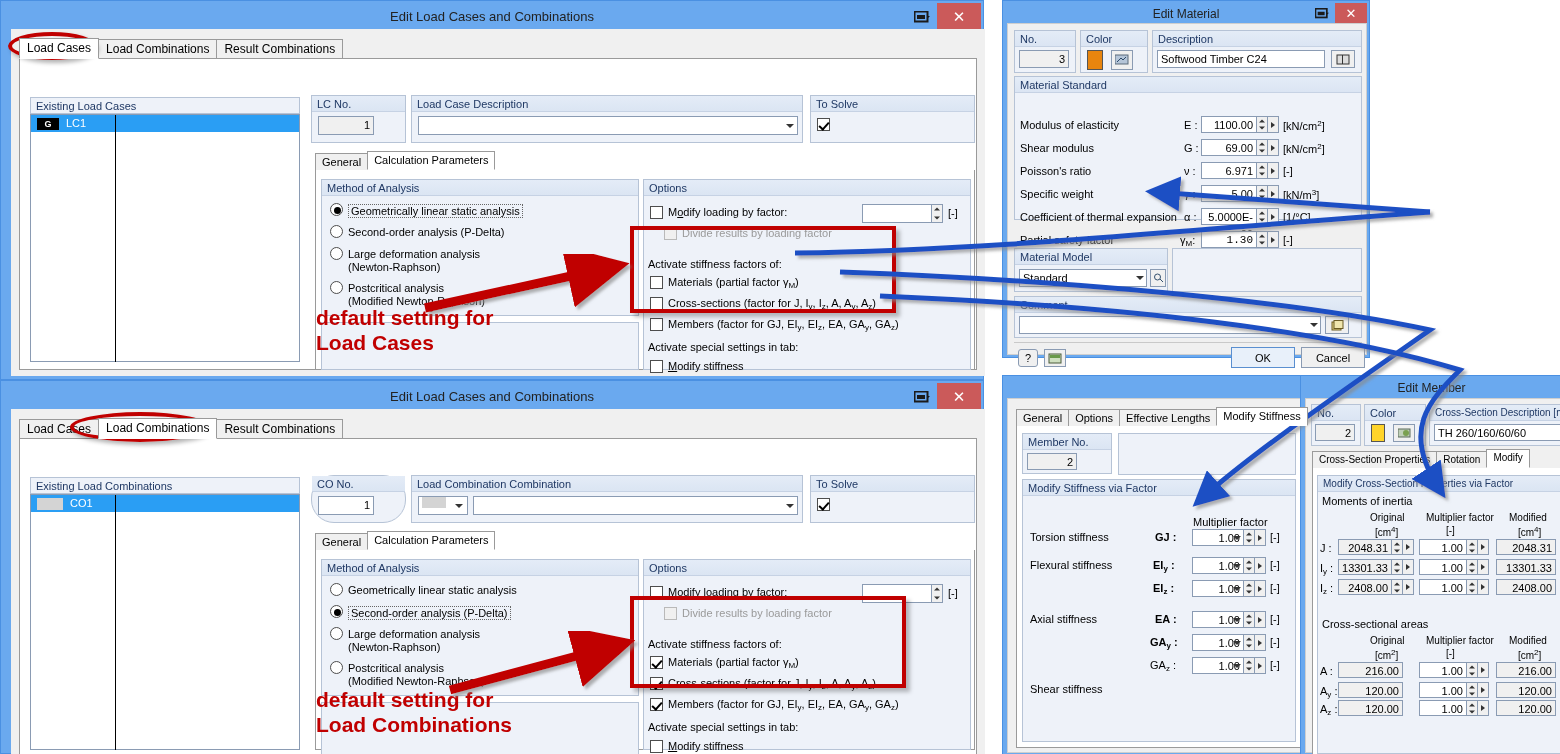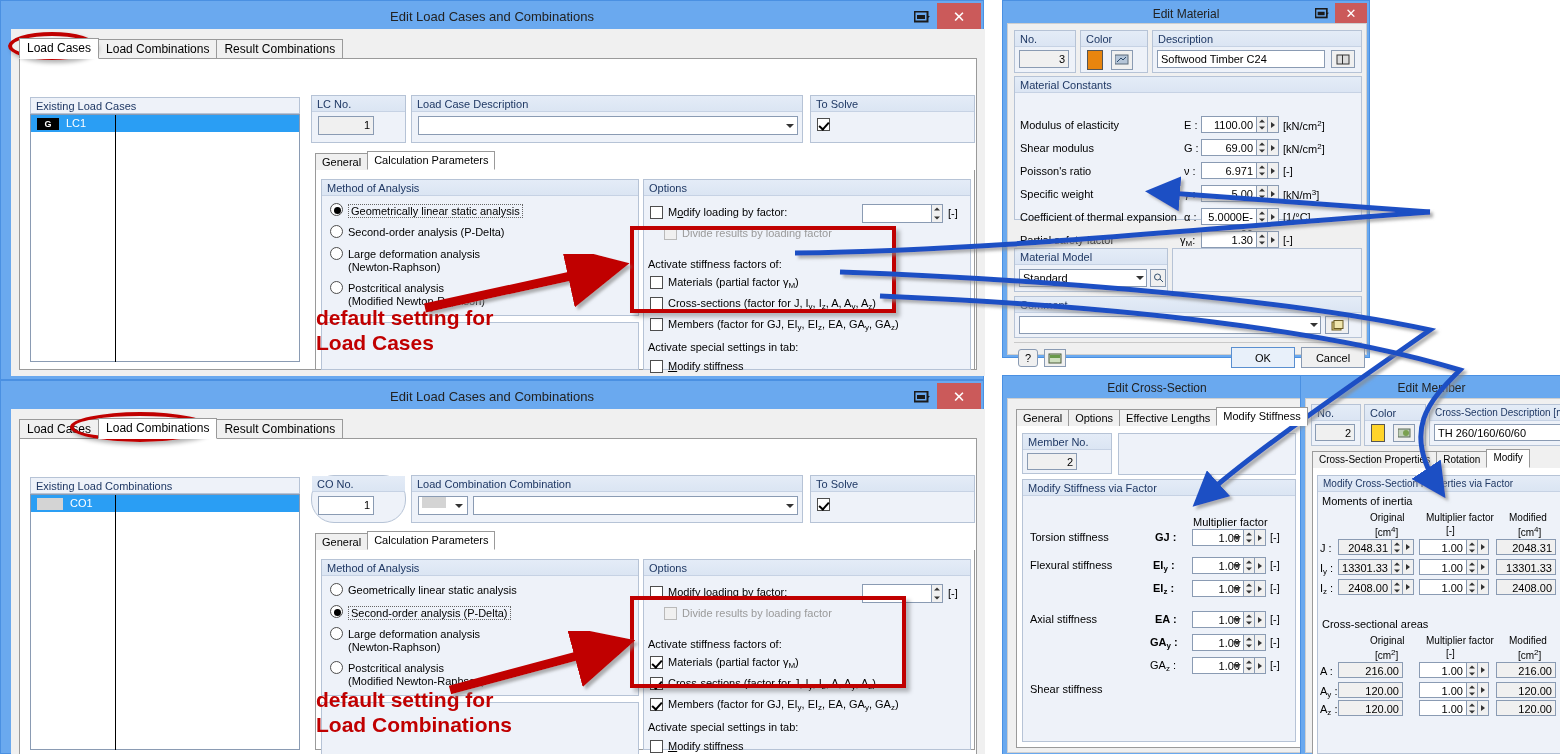--- a/index.html
+++ b/index.html
@@ -341,21 +341,21 @@
         <div class="txtbox" style="left:4px; top:19px; width:168px; height:18px;">Softwood Timber C24</div>
         <div class="btnbox" style="left:178px; top:19px; width:24px; height:18px;">
           <svg width="14" height="11" viewBox="0 0 14 11">
               <rect x="1" y="1" width="12" height="9" fill="#dcdcdc" stroke="#333"></rect>
               <rect x="6" y="1" width="1" height="9" fill="#333"></rect>
             </svg>
         </div>
       </div>
 
       <div class="grp" style="left:6px; top:52px; width:348px; height:144px;">
-        <div class="grp-hd">Material Constants</div>
+        <div class="grp-hd">Material Standard</div>
       </div>
 
       <div class="plain" style="left:12px; top:95px;">Modulus of elasticity</div>
       <div class="plain" style="left:176px; top:95px;">E :</div>
       <div class="txtbox rt" style="left:193px; top:92px; width:56px; height:17px;">1100.00</div>
       <div class="spin" style="left:249px; top:92px; height:17px;">
           <i class="up"></i>
           <i class="dn"></i>
         </div>
       <div class="spin2" style="left:260px; top:92px; height:17px;"></div>
@@ -396,21 +396,21 @@
       <div class="txtbox rt" style="left:193px; top:184px; width:56px; height:17px;">5.0000E-06</div>
       <div class="spin" style="left:249px; top:184px; height:17px;">
           <i class="up"></i>
           <i class="dn"></i>
         </div>
       <div class="spin2" style="left:260px; top:184px; height:17px;"></div>
       <div class="plain" style="left:275px; top:187px;">[1/°C]</div>
 
       <div class="plain" style="left:12px; top:210px;">Partial safety factor</div>
       <div class="plain" style="left:172px; top:210px;">γ<span class="sub">M</span>:</div>
-      <div class="txtbox rt" style="left:193px; top:207px; width:56px; height:17px;">1.30</div>
+      <div class="txtbox rt" style="left:193px; top:207px; width:56px; height:17px;font-family:Liberation Mono, monospace;">1.30</div>
       <div class="spin" style="left:249px; top:207px; height:17px;">
           <i class="up"></i>
           <i class="dn"></i>
         </div>
       <div class="spin2" style="left:260px; top:207px; height:17px;"></div>
       <div class="plain" style="left:275px; top:210px;">[-]</div>
 
       <div class="grp" style="left:6px; top:224px; width:154px; height:44px;">
         <div class="grp-hd">Material Model</div>
         <div class="txtbox" style="left:4px; top:20px; width:128px; height:18px;">Standard</div>
@@ -443,23 +443,20 @@
             <rect x="1" y="1" width="12" height="9" fill="#cfe0c0" stroke="#4a5a3a"></rect>
             <rect x="2" y="2" width="10" height="3" fill="#6a9a4a"></rect>
           </svg>
       </div>
       <div class="btnbox" style="left:223px; top:323px; width:64px; height:21px; background:#e8f0fa; border-color:#5a8fd0;">OK</div>
       <div class="btnbox" style="left:293px; top:323px; width:64px; height:21px;">Cancel</div>
     </div>
   </div>
 
   <div class="win" id="w4" style="left:1002px; top:375px; width:310px; height:379px; border-bottom:none;">
-    <div class="titlebar" style="height:24px;">
-      <span class="title-text" style="font-size:12px;">Edit Cross-Section</span>
-    </div>
     <div style="position:absolute; left:4px; top:22px; width:302px; height:355px; background:#f0f0f0; border:1px solid #cfcfcf;">
 
       <div class="inner-tabstrip" style="position:absolute; left:8px; top:8px;">
         <div class="itab">General</div>
         <div class="itab">Options</div>
         <div class="itab">Effective Lengths</div>
         <div class="itab active">Modify Stiffness</div>
       </div>
       <div style="position:absolute; left:8px; top:27px; width:286px; height:322px; background:#fff; border:1px solid #9a9a9a; border-top:none;"></div>
 

